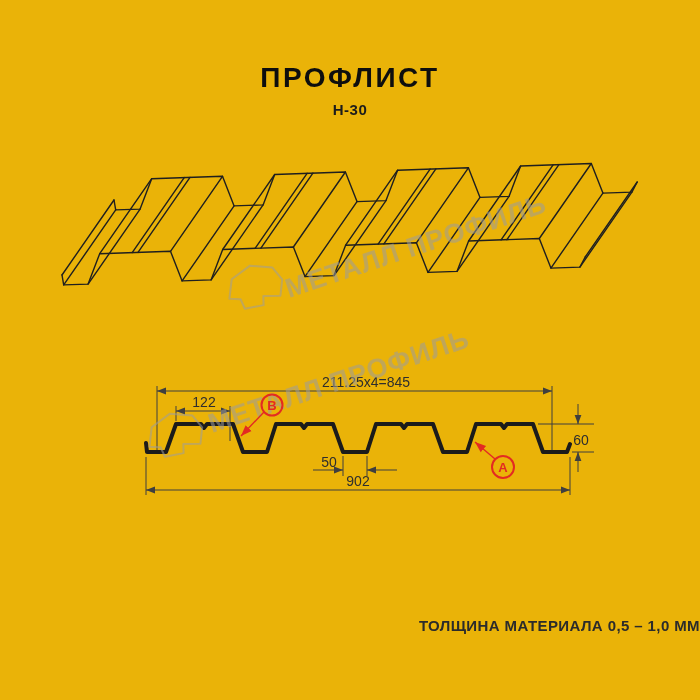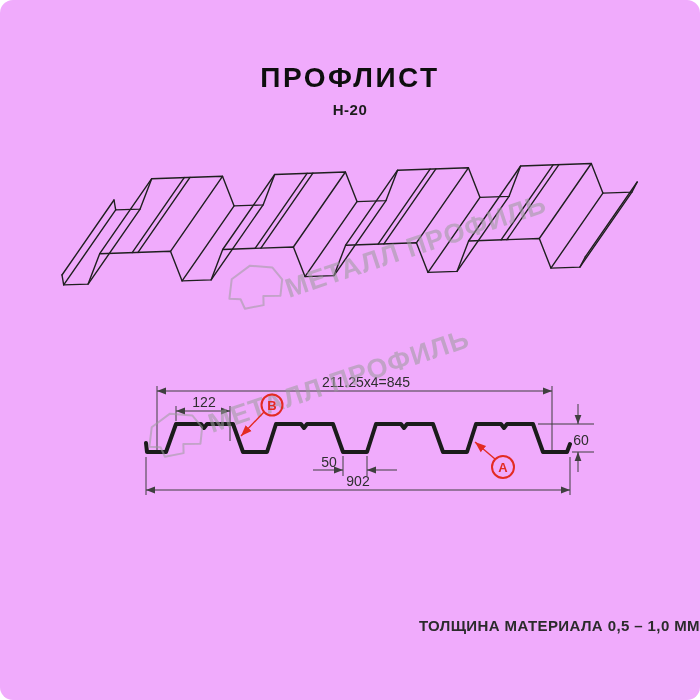--- a/index.html
+++ b/index.html
@@ -1,17 +1,17 @@
 <!DOCTYPE html>
 <html><head>
 <meta charset="utf-8">
 <style>
   html,body{margin:0;padding:0;background:#fff;}
-  .stage{position:relative;width:700px;height:700px;background:#f0abfc;overflow:hidden;
-         font-family:"Liberation Sans","DejaVu Sans",sans-serif;border-radius:13px;}
+  .stage{position:relative;width:700px;height:700px;background:#eab308;overflow:hidden;
+         font-family:"Liberation Sans","DejaVu Sans",sans-serif;}
   .title{position:absolute;top:62px;left:0;width:700px;text-align:center;
          font-size:28px;font-weight:bold;letter-spacing:2.5px;color:#0e0e0e;}
   .subtitle{position:absolute;top:101px;left:0;width:700px;text-align:center;
          font-size:15px;font-weight:600;letter-spacing:0.5px;color:#1c1c1c;}
   .footer{position:absolute;top:617px;left:0;width:700px;text-align:right;
          font-size:15px;font-weight:600;letter-spacing:0.4px;color:#2b2b2b;}
   svg{position:absolute;top:0;left:0;}
   .dimtxt{font-family:"Liberation Sans","DejaVu Sans",sans-serif;font-size:14px;fill:#2e2e2e;}
   .wmtxt{font-family:"Liberation Sans","DejaVu Sans",sans-serif;font-size:27px;font-weight:bold;
          letter-spacing:1px;fill:#9c9c9c;opacity:0.55;}
@@ -20,21 +20,21 @@
   .redln{stroke:#e32b22;stroke-width:1.4;fill:none;}
   .redcirc{stroke:#e32b22;stroke-width:2;fill:none;}
   .redtxt{font-family:"Liberation Sans","DejaVu Sans",sans-serif;font-size:13px;font-weight:600;fill:#e32b22;}
 </style>
 </head>
 <body>
 
 <div class="stage">
 
   <div class="title">ПРОФЛИСТ</div>
-  <div class="subtitle">Н-20</div>
+  <div class="subtitle">Н-30</div>
 
   <svg width="700" height="700" viewBox="0 0 700 700">
     <defs>
       <marker id="ma" viewBox="0 0 10 8" refX="9" refY="4" markerWidth="10" markerHeight="8" orient="auto-start-reverse">
         <path d="M0,0.6 L9,4 L0,7.4 z" fill="#3f3f3f"></path>
       </marker>
       <marker id="mr" viewBox="0 0 10 8" refX="9" refY="4" markerWidth="9" markerHeight="7" orient="auto">
         <path d="M0,0.6 L9,4 L0,7.4 z" fill="#e32b22"></path>
       </marker>
     </defs>

